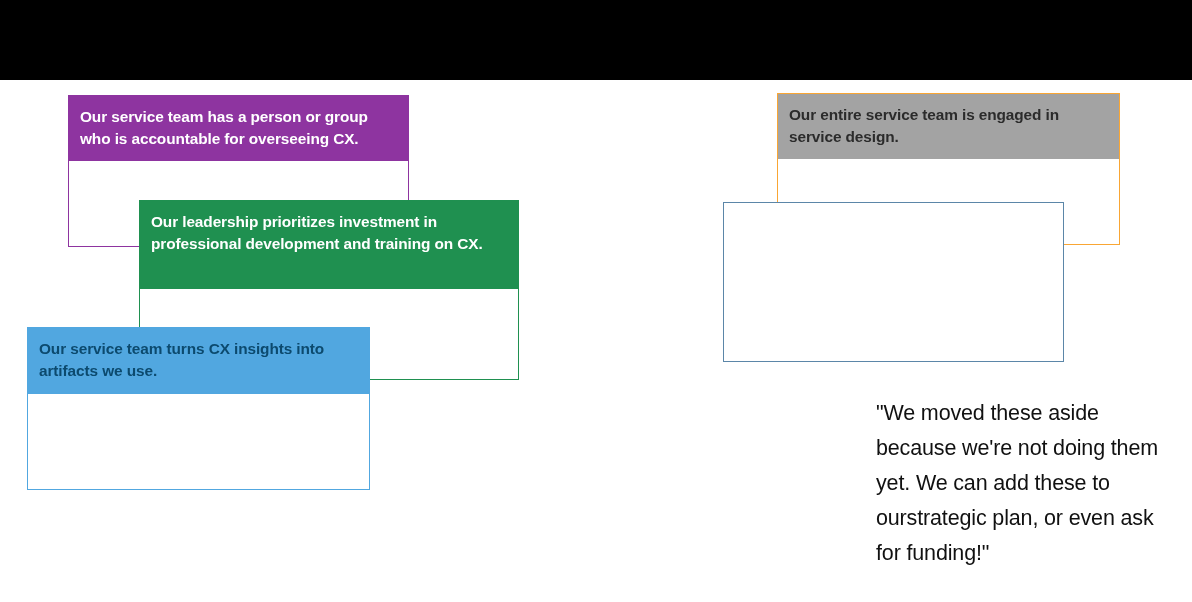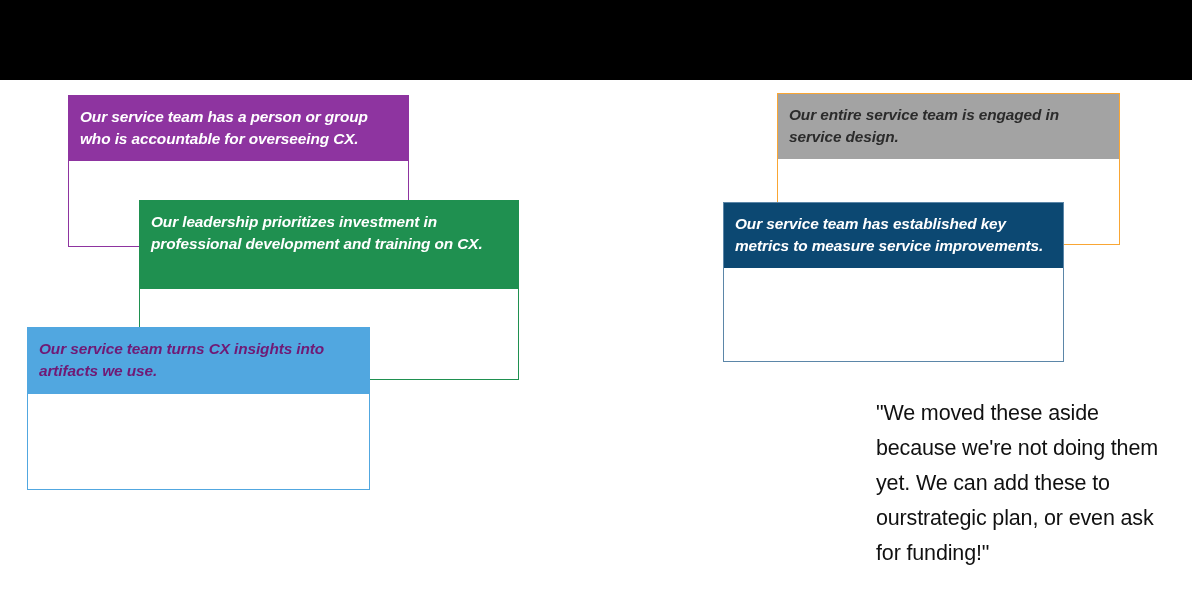--- a/index.html
+++ b/index.html
@@ -44,21 +44,20 @@
     flex-direction: column;
   }
   .card-header {
     box-sizing: border-box;
     padding: 10px 11px 11px 11px;
     font-weight: bold;
     font-size: 15.4px;
     line-height: 1.42;
     letter-spacing: -0.1px;
     color: #ffffff;
-    font-style: italic;
   }
   .card-body {
     flex: 1 1 auto;
     background: #ffffff;
   }
 
   
   #card-cx-accountable {
     left: 68px;  top: 95px;  width: 341px;  height: 152px;
   }
@@ -109,29 +108,28 @@
     <div class="card-header" style="background:#8E34A0;color:#ffffff;">Our service team has a person or group who is accountable for overseeing CX.</div>
     <div class="card-body"></div>
   </div>
 
   <div class="card" id="card-leadership-investment" style="border-color:#1F9050;">
     <div class="card-header" style="background:#1F9050;color:#ffffff;">Our leadership prioritizes investment in professional development and training on CX.</div>
     <div class="card-body"></div>
   </div>
 
   <div class="card" id="card-cx-artifacts" style="border-color:#51A7E0;">
-    <div class="card-header" style="background:#51A7E0;color:#701a75;">Our service team turns CX insights into artifacts we use.</div>
+    <div class="card-header" style="background:#51A7E0;color:#0c4a6e;">Our service team turns CX insights into artifacts we use.</div>
     <div class="card-body"></div>
   </div>
 
   <div class="card" id="card-service-design" style="border-color:#F9A634;">
     <div class="card-header" style="background:#a3a3a3;color:#2b2b2b;">Our entire service team is engaged in service design.</div>
     <div class="card-body"></div>
   </div>
 
   <div class="card" id="card-key-metrics" style="border-color:#5B86A8;">
-    <div class="card-header" style="background:#0C4872;color:#ffffff;">Our service team has established key metrics to measure service improvements.</div>
     <div class="card-body"></div>
   </div>
 
   <div id="pull-quote">"We moved these aside because we're not doing them yet. We can add these to ourstrategic plan, or even ask for funding!"</div>
 
 </div>
 
 </body></html>

